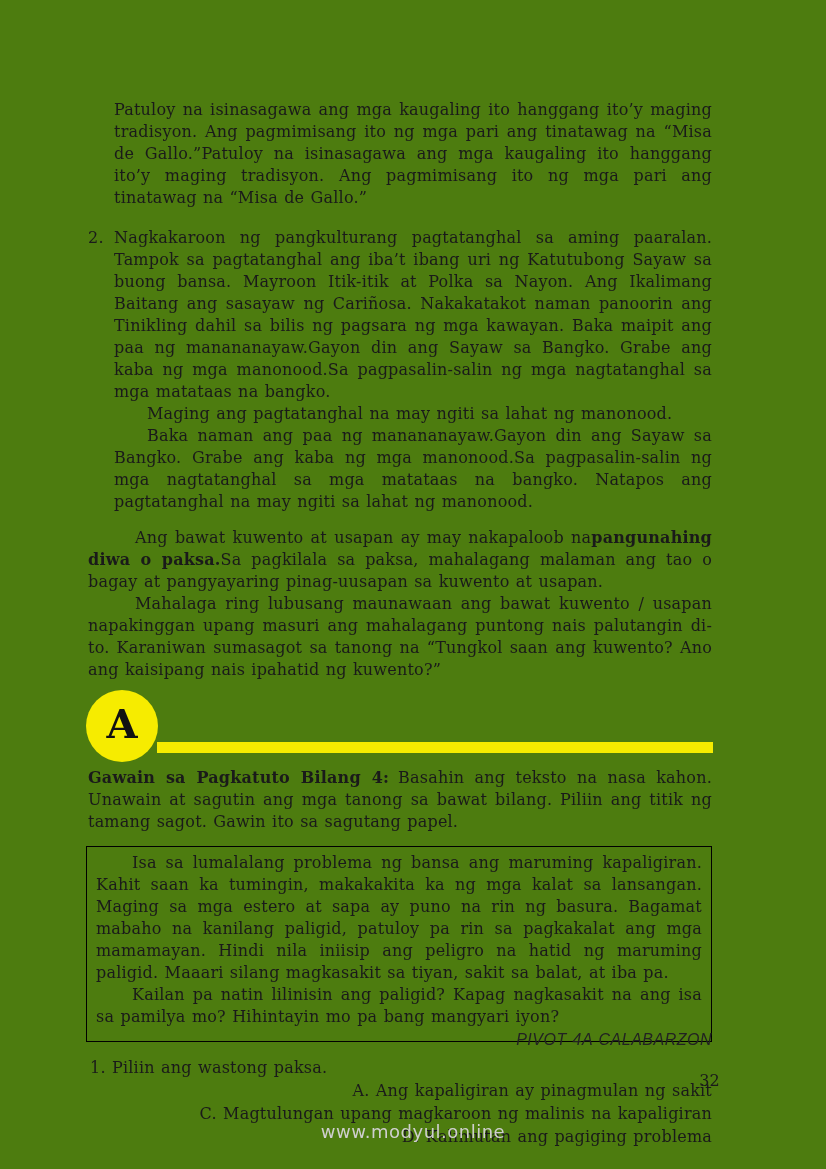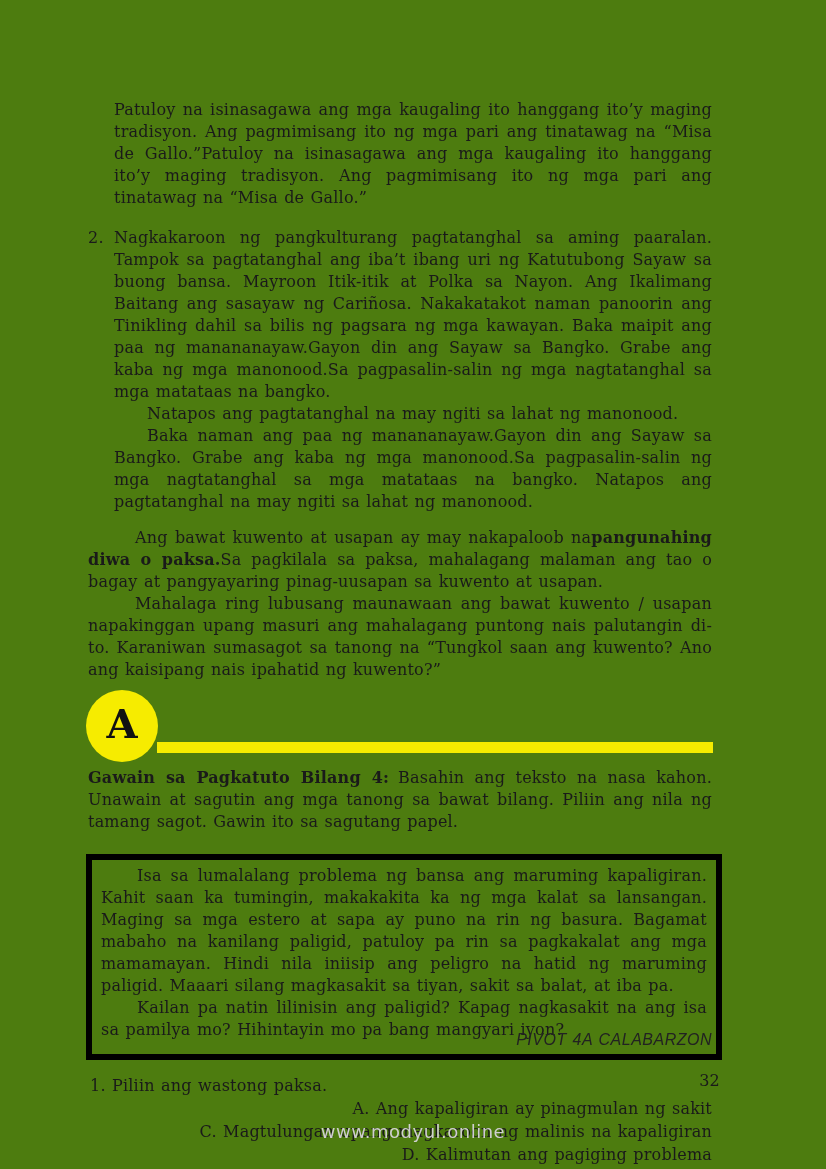--- a/index.html
+++ b/index.html
@@ -39,23 +39,23 @@
     color:#111;transform:translateY(-2px);
   }
   .rule{
     position:absolute;left:71px;bottom:9px;
     width:556px;height:11px;
     background:var(--accent-yellow,#F6EC00);
   }
   .activity{margin-top:5px;}
   .activity .instr{margin-left:9px;}
   .textbox{
-    margin-top:21px;margin-left:-2px;
+    margin-top:13px;margin-left:-2px;
     width:606px;
-    border:6px solid #000000;
+    border:1px solid #000000;
     padding:5px 9px 13px 9px;
   }
   .textbox p{text-indent:36px;}
   .question{margin-top:15px;}
   .q-line{position:relative;padding-left:24px;text-align:left;}
   .q-num{position:absolute;left:2px;top:0;}
   .options{margin-left:40px;text-align:right;}
   .options div{line-height:23px;}
   .footer-pageno{
     position:absolute;left:96px;top:1070px;width:624px;
@@ -78,39 +78,39 @@
 <body>
 
 <div class="page">
   <div class="content">
 
     <p class="indent-block">Patuloy na isinasagawa ang mga kaugaling ito hanggang ito’y maging tradisyon. Ang pagmimisang ito ng mga pari ang tinatawag na “Misa de Gallo.”Patuloy na  isinasagawa ang mga kaugaling ito hanggang ito’y maging tradisyon. Ang pagmimisang ito ng mga pari ang tinatawag na “Misa de Gallo.”</p>
 
     <div class="list-item">
       <span class="list-num">2.</span>
       <span>Nagkakaroon ng pangkulturang pagtatanghal sa aming paaralan. Tampok sa pagtatanghal ang iba’t ibang uri ng Katutubong Sayaw sa buong bansa. Mayroon Itik-itik at Polka sa Nayon. Ang Ikalimang Baitang ang sasayaw ng Cariñosa.  Nakakatakot naman panoorin ang Tinikling dahil sa bilis ng pagsara ng mga kawayan. Baka maipit ang paa ng manananayaw.Gayon din ang Sayaw sa Bangko. Grabe ang kaba ng mga manonood.Sa pagpasalin-salin ng mga nagtatanghal sa mga matataas na bangko.</span>
-      <p class="sub-para">Natapos ang pagtatanghal na may ngiti sa lahat ng manonood.</p>
+      <p class="sub-para">Maging ang pagtatanghal na may ngiti sa lahat ng manonood.</p>
       <p class="sub-para">Baka naman ang paa ng manananayaw.Gayon din ang Sayaw sa Bangko. Grabe ang kaba ng mga manonood.Sa pagpasalin-salin ng mga nagtatanghal sa mga matataas na bangko. Natapos ang  pagtatanghal na may ngiti sa lahat ng manonood.</p>
     </div>
 
     <p class="first-indent gap-md">
       <span>Ang bawat kuwento at usapan ay may nakapaloob na</span><b>pangunahing diwa o paksa.</b><span>Sa pagkilala sa paksa, mahalagang malaman ang tao o bagay at pangyayaring pinag-uusapan sa kuwento at usapan.</span>
     </p>
 
     <p class="first-indent">Mahalaga ring lubusang maunawaan ang bawat kuwento / usapan napakinggan upang masuri ang mahalagang puntong nais palutangin di-to. Karaniwan sumasagot sa tanong na “Tungkol saan ang kuwento? Ano ang kaisipang nais ipahatid ng kuwento?”</p>
 
     <div class="section-marker">
       <div class="circle">
         <span class="circle-letter">A</span>
       </div>
       <div class="rule"></div>
     </div>
 
     <p class="activity">
-      <b>Gawain sa Pagkatuto Bilang 4:</b><span class="instr">Basahin ang teksto na nasa kahon. Unawain at sagutin ang mga tanong sa bawat bilang. Piliin ang nila ng tamang sagot. Gawin ito sa sagutang papel.</span>
+      <b>Gawain sa Pagkatuto Bilang 4:</b><span class="instr">Basahin ang teksto na nasa kahon. Unawain at sagutin ang mga tanong sa bawat bilang. Piliin ang titik ng tamang sagot. Gawin ito sa sagutang papel.</span>
     </p>
 
     <div class="textbox">
       <p>Isa sa lumalalang problema ng bansa ang maruming kapaligiran. Kahit saan ka tumingin, makakakita ka ng mga kalat sa lansangan. Maging sa mga estero at sapa ay puno na rin ng basura. Bagamat mabaho na kanilang paligid, patuloy pa rin sa pagkakalat ang mga mamamayan. Hindi nila iniisip ang peligro na hatid ng maruming paligid. Maaari silang magkasakit sa tiyan, sakit sa balat, at iba pa.</p>
       <p>Kailan pa natin lilinisin ang paligid? Kapag nagkasakit na ang isa sa pamilya mo? Hihintayin mo pa bang mangyari iyon?</p>
     </div>
 
     <div class="question">
       <p class="q-line">
         <span class="q-num">1.</span>

